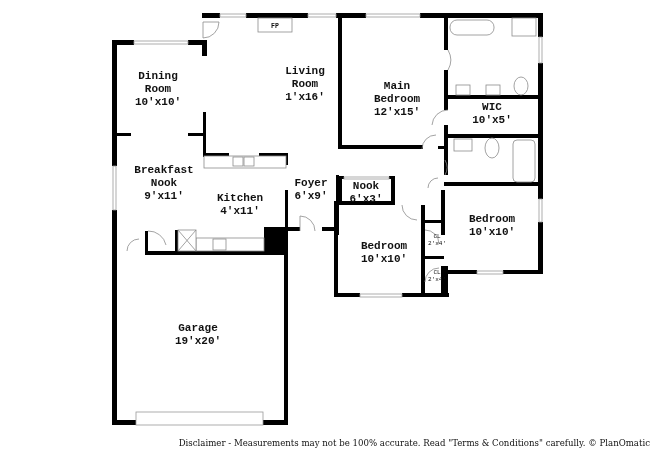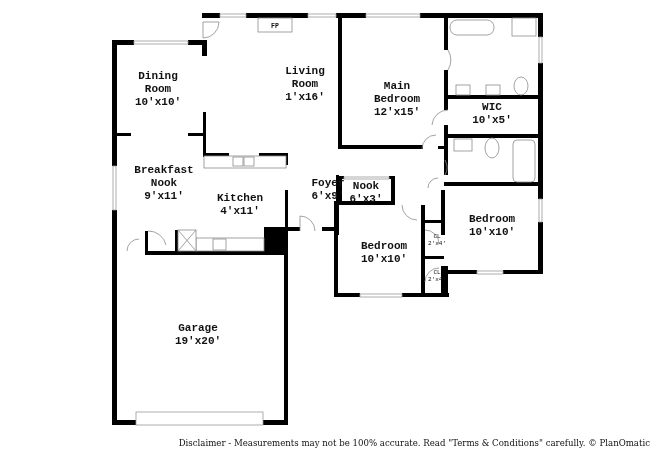--- a/index.html
+++ b/index.html
@@ -159,21 +159,21 @@
 </div>
 <div class="label" style="left:164px; top:164px;">
   <span class="dim">Breakfast</span>
   <span class="dim">Nook</span>
   <span class="dim">9'x11'</span>
 </div>
 <div class="label" style="left:240px; top:192px;">
   <span class="dim">Kitchen</span>
   <span class="dim">4'x11'</span>
 </div>
-<div class="label" style="left:328px; top:177px;">
+<div class="label" style="left:311px; top:177px;">
   <span class="dim">Foyer</span>
   <span class="dim">6'x9'</span>
 </div>
 <div class="label" style="left:366px; top:180px;">
   <span class="dim">Nook</span>
   <span class="dim">6'x3'</span>
 </div>
 <div class="label" style="left:384px; top:240px;">
   <span class="dim">Bedroom</span>
   <span class="dim">10'x10'</span>

